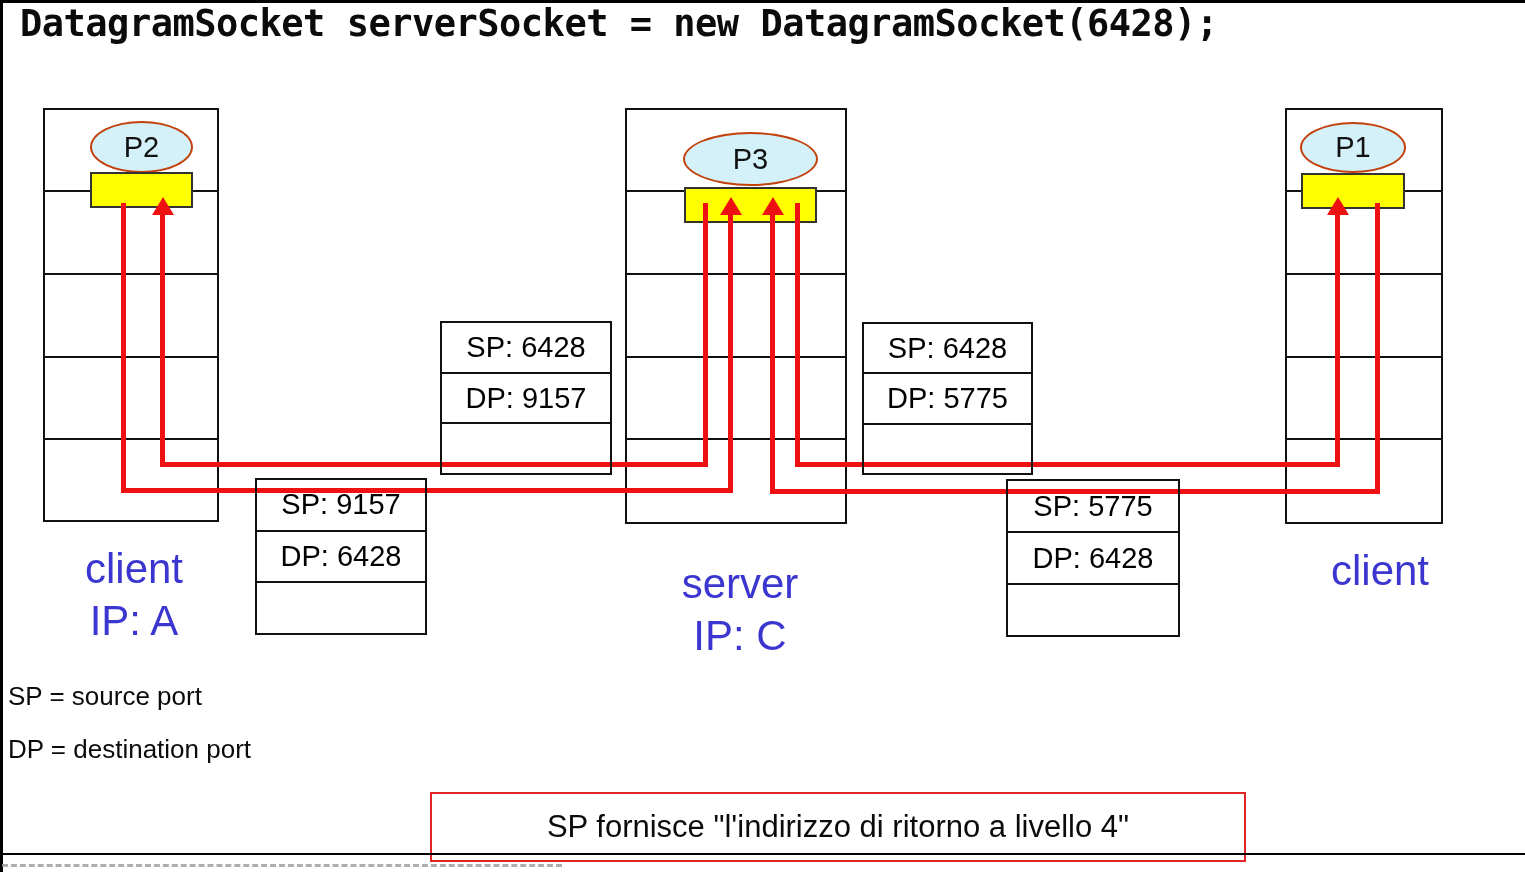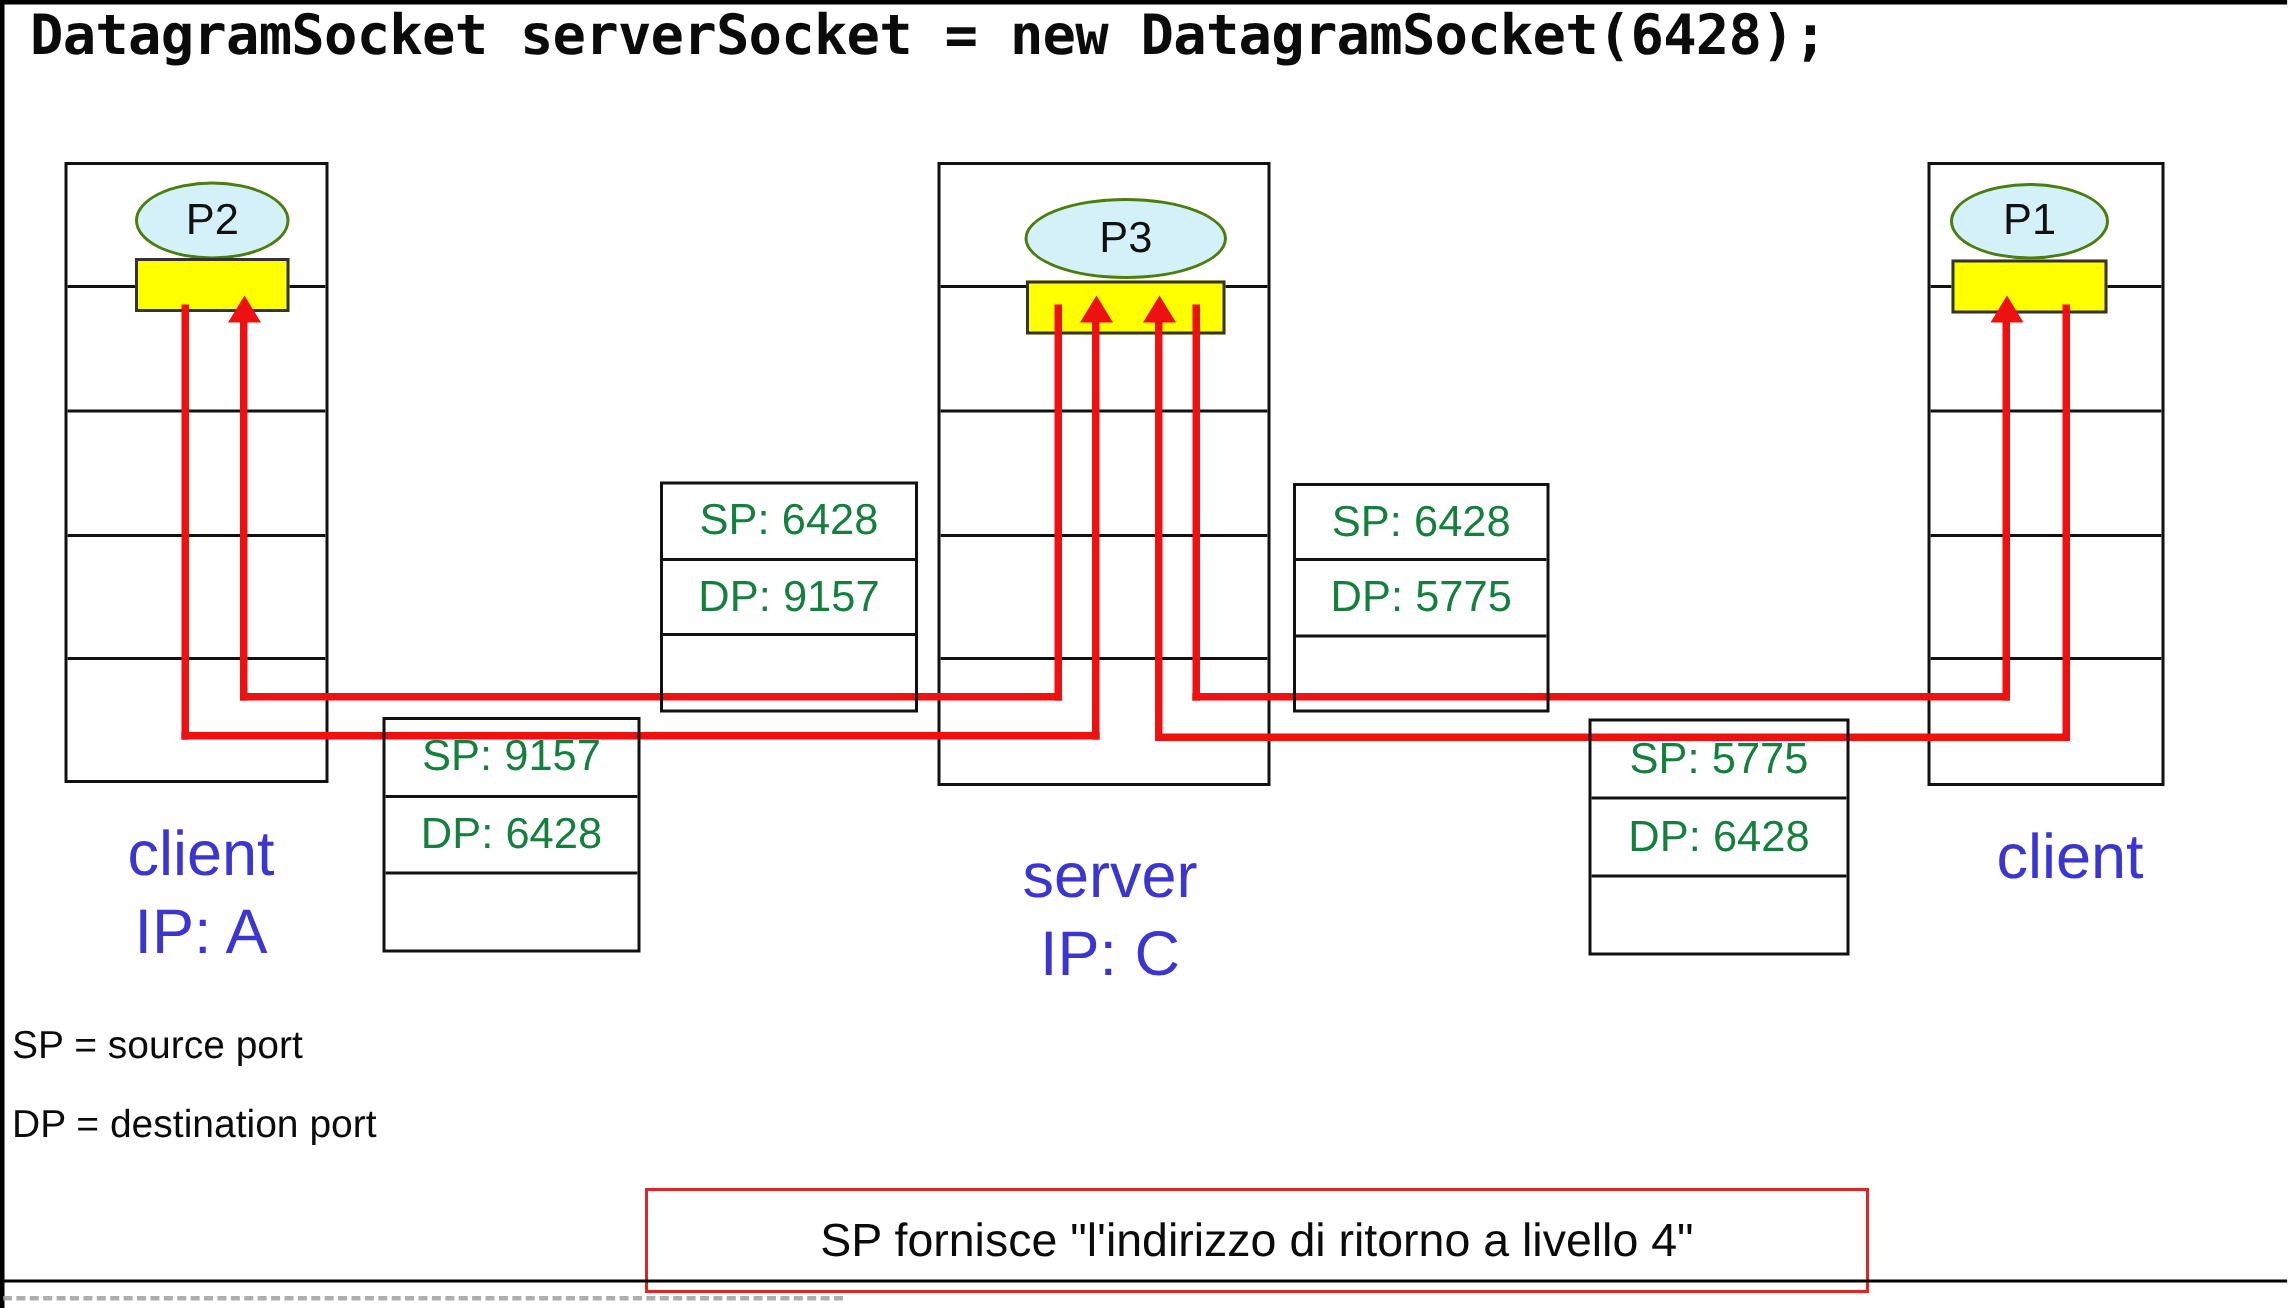--- a/index.html
+++ b/index.html
@@ -14,41 +14,41 @@
     position:absolute; left:20px; top:2px; width:1480px;
     font-family:"DejaVu Sans Mono", monospace; font-weight:bold;
     font-size:37px; color:#0b0b0b; letter-spacing:-0.5px; white-space:pre;
     z-index:6;
   }
   
   .stack{position:absolute; border:2px solid #111; background:transparent; z-index:1;}
   .divider{position:absolute; left:0; right:0; height:2px; background:#111;}
   
   .proc{
-    position:absolute; border:2px solid #4d7c0f; border-radius:50%;
+    position:absolute; border:2px solid #c2410c; border-radius:50%;
     background:#d4f0f9; z-index:2; display:flex; align-items:center; justify-content:center;
     font-size:29px; color:#111;
   }
   
   .sock{position:absolute; background:#ffff00; border:2px solid #333; z-index:3;}
   
   .rl{position:absolute; background:#ee1111; z-index:4;}
   .ah{
     position:absolute; width:0; height:0; z-index:4;
     border-left:11px solid transparent; border-right:11px solid transparent;
     border-bottom:18px solid #ee1111;
   }
   
   .pkt{
     position:absolute; border:2px solid #111; background:transparent; z-index:5;
     display:flex; flex-direction:column;
   }
   .pkt .row{
     flex:1; border-bottom:2px solid #111; display:flex; align-items:center;
-    justify-content:center; font-size:29px; color:#15803d; background:transparent;
+    justify-content:center; font-size:29px; color:#000000; background:transparent;
   }
   .pkt .row:last-child{border-bottom:none;}
   
   .hostlbl{
     position:absolute; width:200px; text-align:center; color:#3b36cf;
     font-size:42px; line-height:52px; z-index:6;
   }
   
   .legend{
     position:absolute; left:8px; color:#0b0b0b; font-size:26px; z-index:6;
@@ -143,21 +143,21 @@
     <div class="row">DP: 6428</div>
     <div class="row"></div>
   </div>
 
   <div class="pkt" style="left:862px;top:322px;width:167px;height:149px;">
     <div class="row">SP: 6428</div>
     <div class="row">DP: 5775</div>
     <div class="row"></div>
   </div>
 
-  <div class="pkt" style="left:1059px;top:479px;width:170px;height:154px;">
+  <div class="pkt" style="left:1006px;top:479px;width:170px;height:154px;">
     <div class="row">SP: 5775</div>
     <div class="row">DP: 6428</div>
     <div class="row"></div>
   </div>
 
   <div class="hostlbl" style="left:34px;top:543px;">
     <div>client</div>
     <div>IP: A</div>
   </div>
   <div class="hostlbl" style="left:640px;top:558px;">

